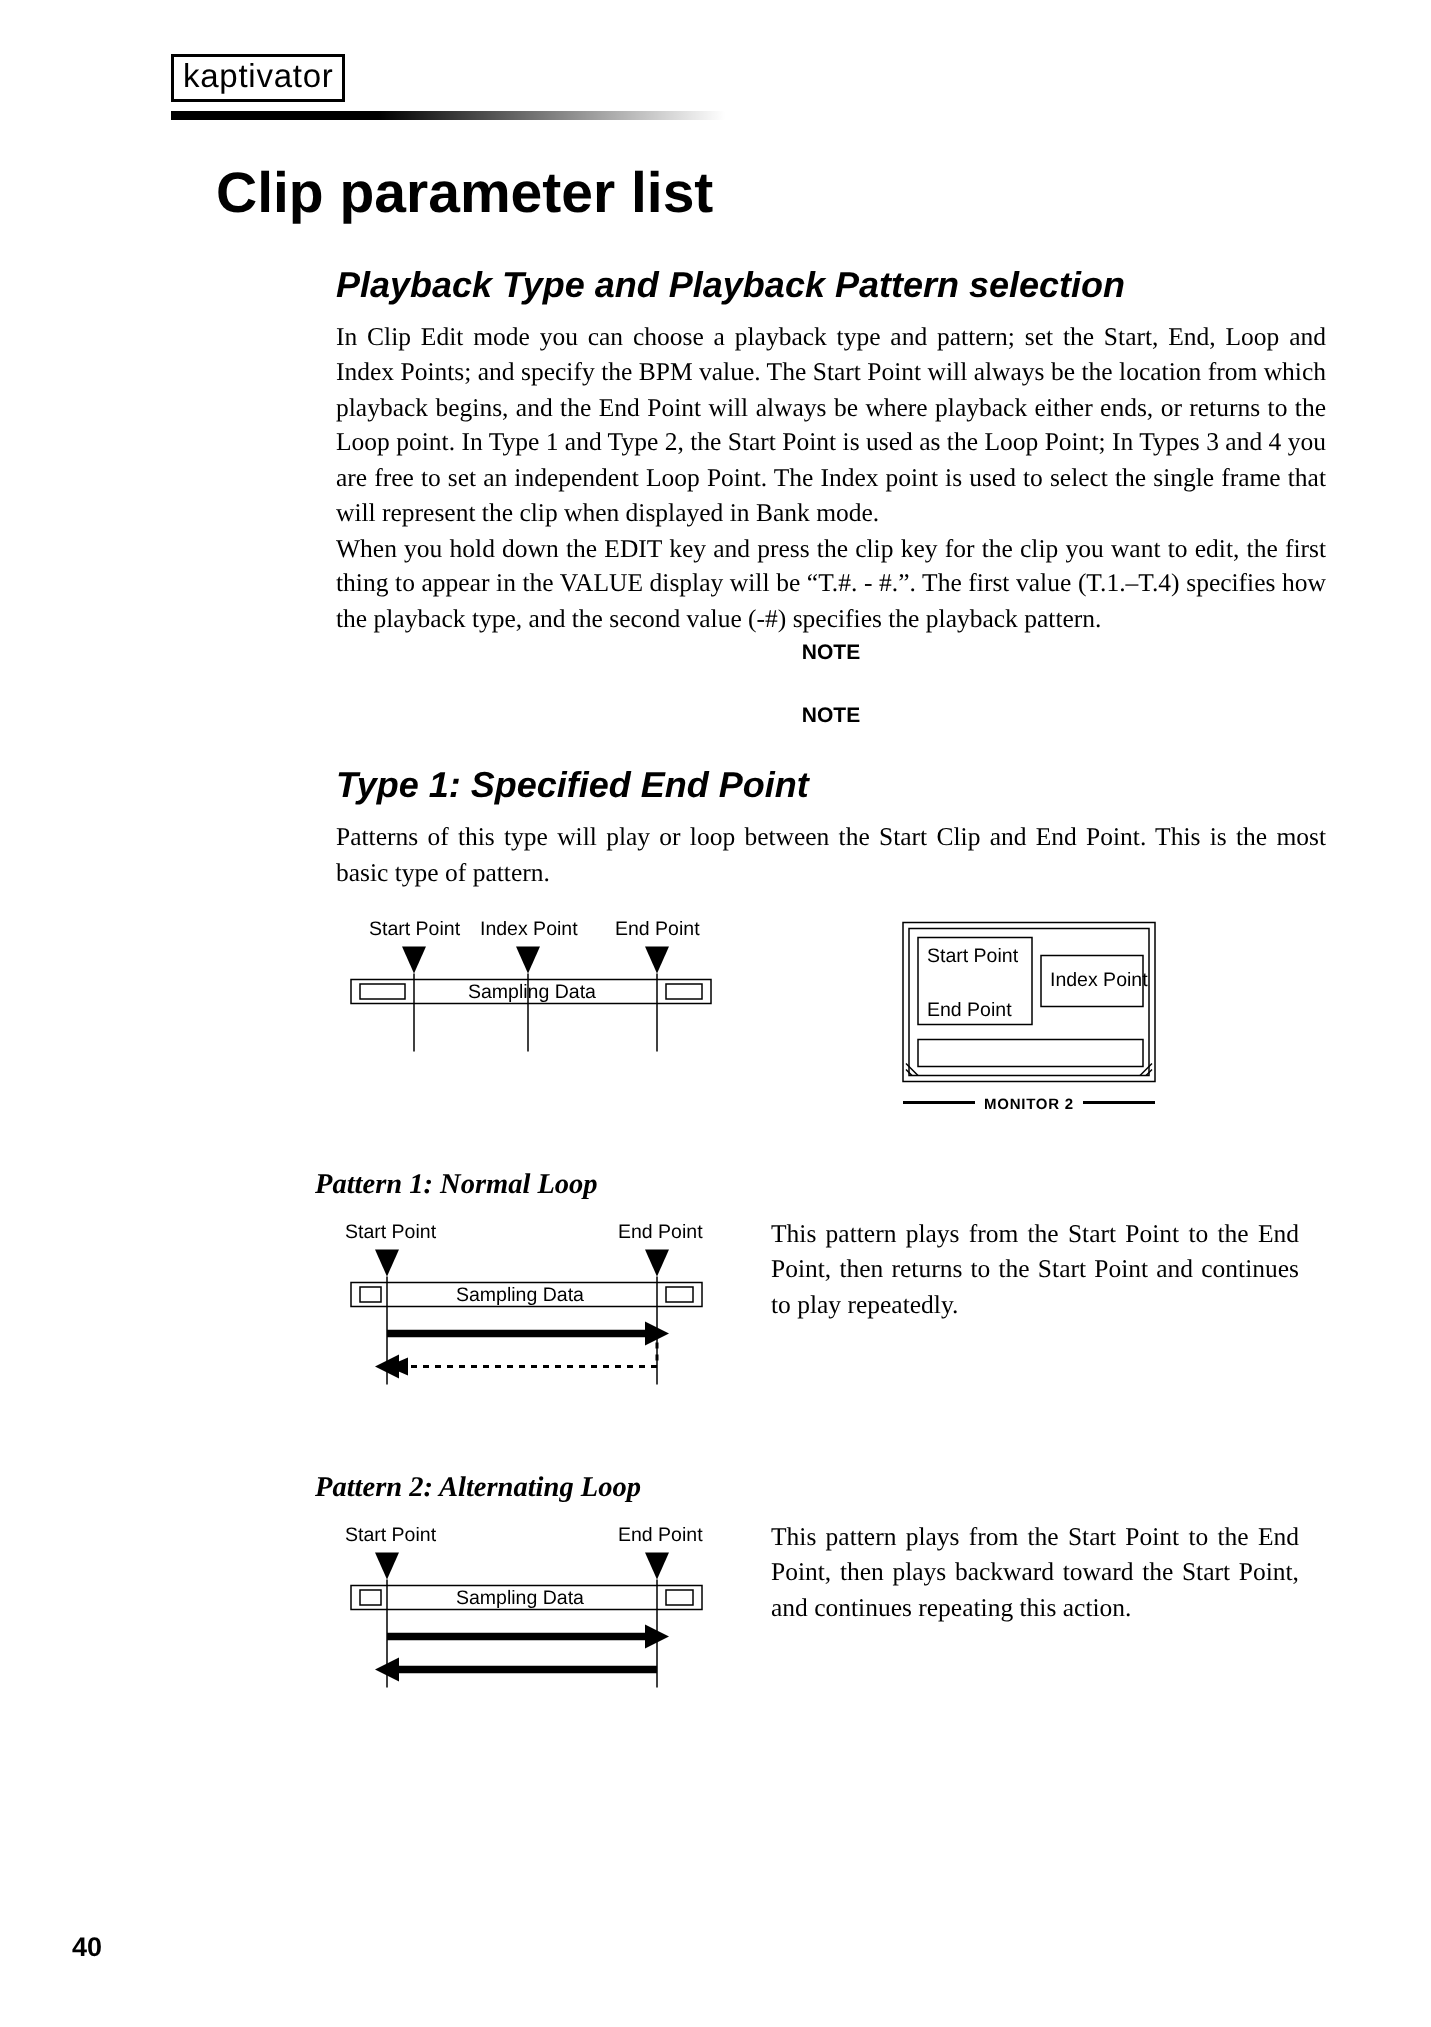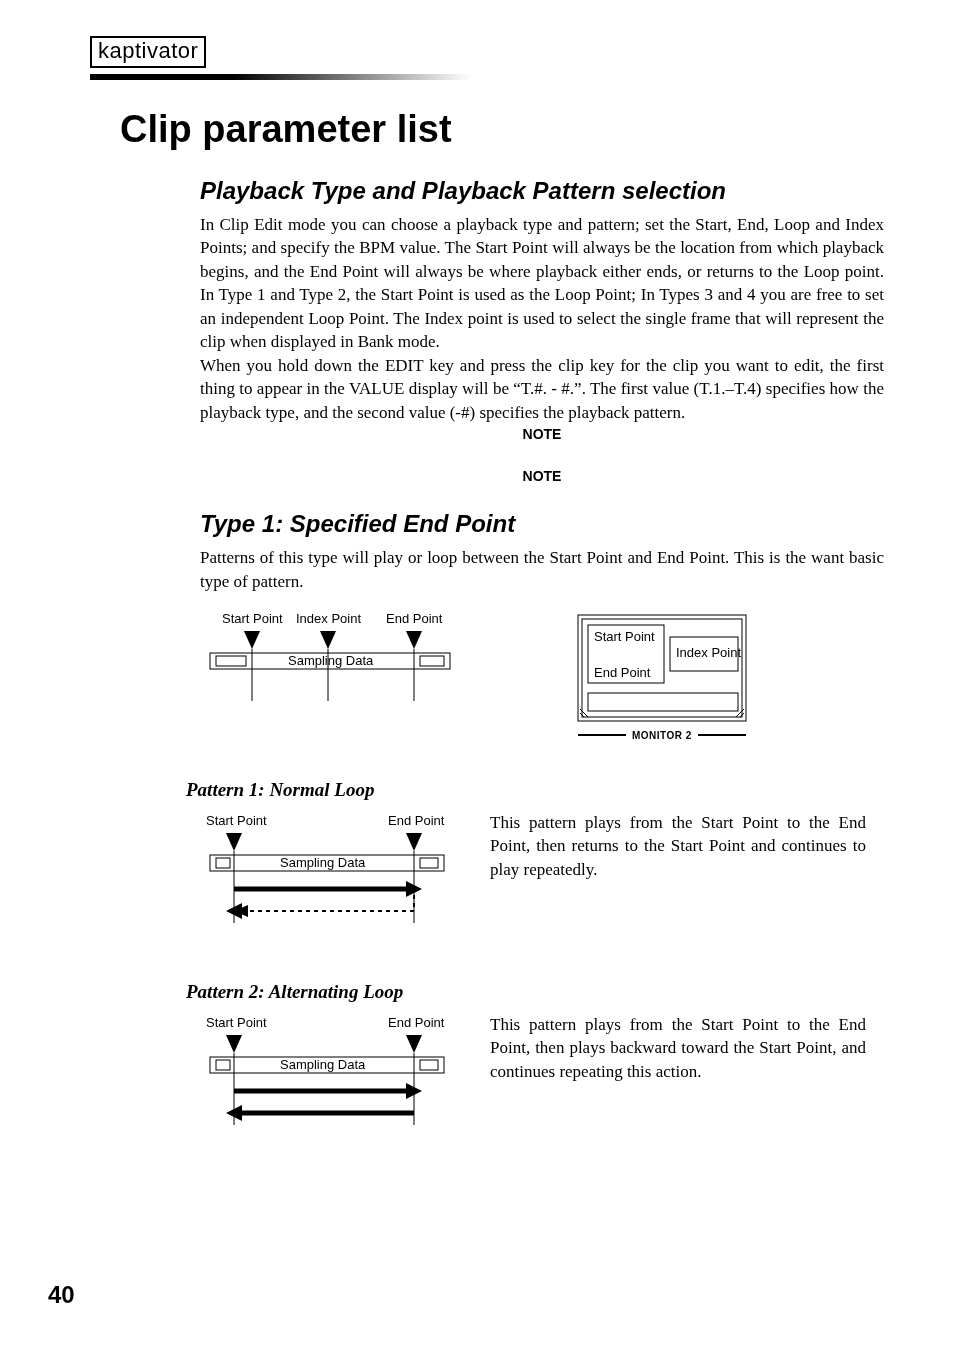--- a/index.html
+++ b/index.html
@@ -5,21 +5,21 @@
   * { margin: 0; padding: 0; box-sizing: border-box; }
   body {
     width: 954px;
     height: 1351px;
     background: #ffffff;
     font-family: Georgia, 'Times New Roman', serif;
     color: #000;
     position: relative;
   }
   .page {
-    padding: 36px 70px 60px 90px;
+    padding: 36px 70px 60px 114px;
   }
   .brand-wrap {
     margin-bottom: 6px;
   }
   .brand {
     display: inline-block;
     border: 2px solid #000;
     padding: 0 6px 2px 6px;
     font-family: 'Futura', 'Century Gothic', 'Avant Garde', sans-serif;
     font-size: 22px;
@@ -64,21 +64,21 @@
     font-style: italic;
     font-size: 19px;
     margin: 30px 0 10px 96px;
   }
   .page-num {
     position: absolute;
     bottom: 42px;
     left: 48px;
     font-family: 'Futura', 'Century Gothic', 'Avant Garde', sans-serif;
     font-weight: 700;
-    font-size: 24px;
+    font-size: 18px;
   }
 
   
   .type-diagrams {
     display: flex;
     align-items: flex-start;
     margin: 16px 0 0 110px;
     gap: 110px;
   }
 
@@ -123,21 +123,21 @@
   <div class="h2">Playback Type and Playback Pattern selection</div>
   <div class="body-text">
     <p>In Clip Edit mode you can choose a playback type and pattern; set the Start, End, Loop and Index Points; and specify the BPM value. The Start Point will always be the location from which playback begins, and the End Point will always be where playback either ends, or returns to the Loop point. In Type 1 and Type 2, the Start Point is used as the Loop Point; In Types 3 and 4 you are free to set an independent Loop Point. The Index point is used to select the single frame that will represent the clip when displayed in Bank mode.</p>
     <p>When you hold down the EDIT key and press the clip key for the clip you want to edit, the first thing to appear in the VALUE display will be “T.#. - #.”. The first value (T.1.–T.4) specifies how the playback type, and the second value (-#) specifies the playback pattern.</p>
   </div>
   <div class="note-label">NOTE</div>
   <div class="note-label">NOTE</div>
 
   <div class="h2">Type 1: Specified End Point</div>
   <div class="body-text">
-    <p>Patterns of this type will play or loop between the Start Point and End Point. This is the want basic type of pattern.</p>
+    <p>Patterns of this type will play or loop between the Start Clip and End Point. This is the most basic type of pattern.</p>
   </div>
 
   <div class="type-diagrams">
 
     <svg width="260" height="120" viewBox="0 0 260 120">
 
       <text x="22" y="14" class="diagram-label">Start Point</text>
       <text x="96" y="14" class="diagram-label">Index Point</text>
       <text x="186" y="14" class="diagram-label">End Point</text>
 

